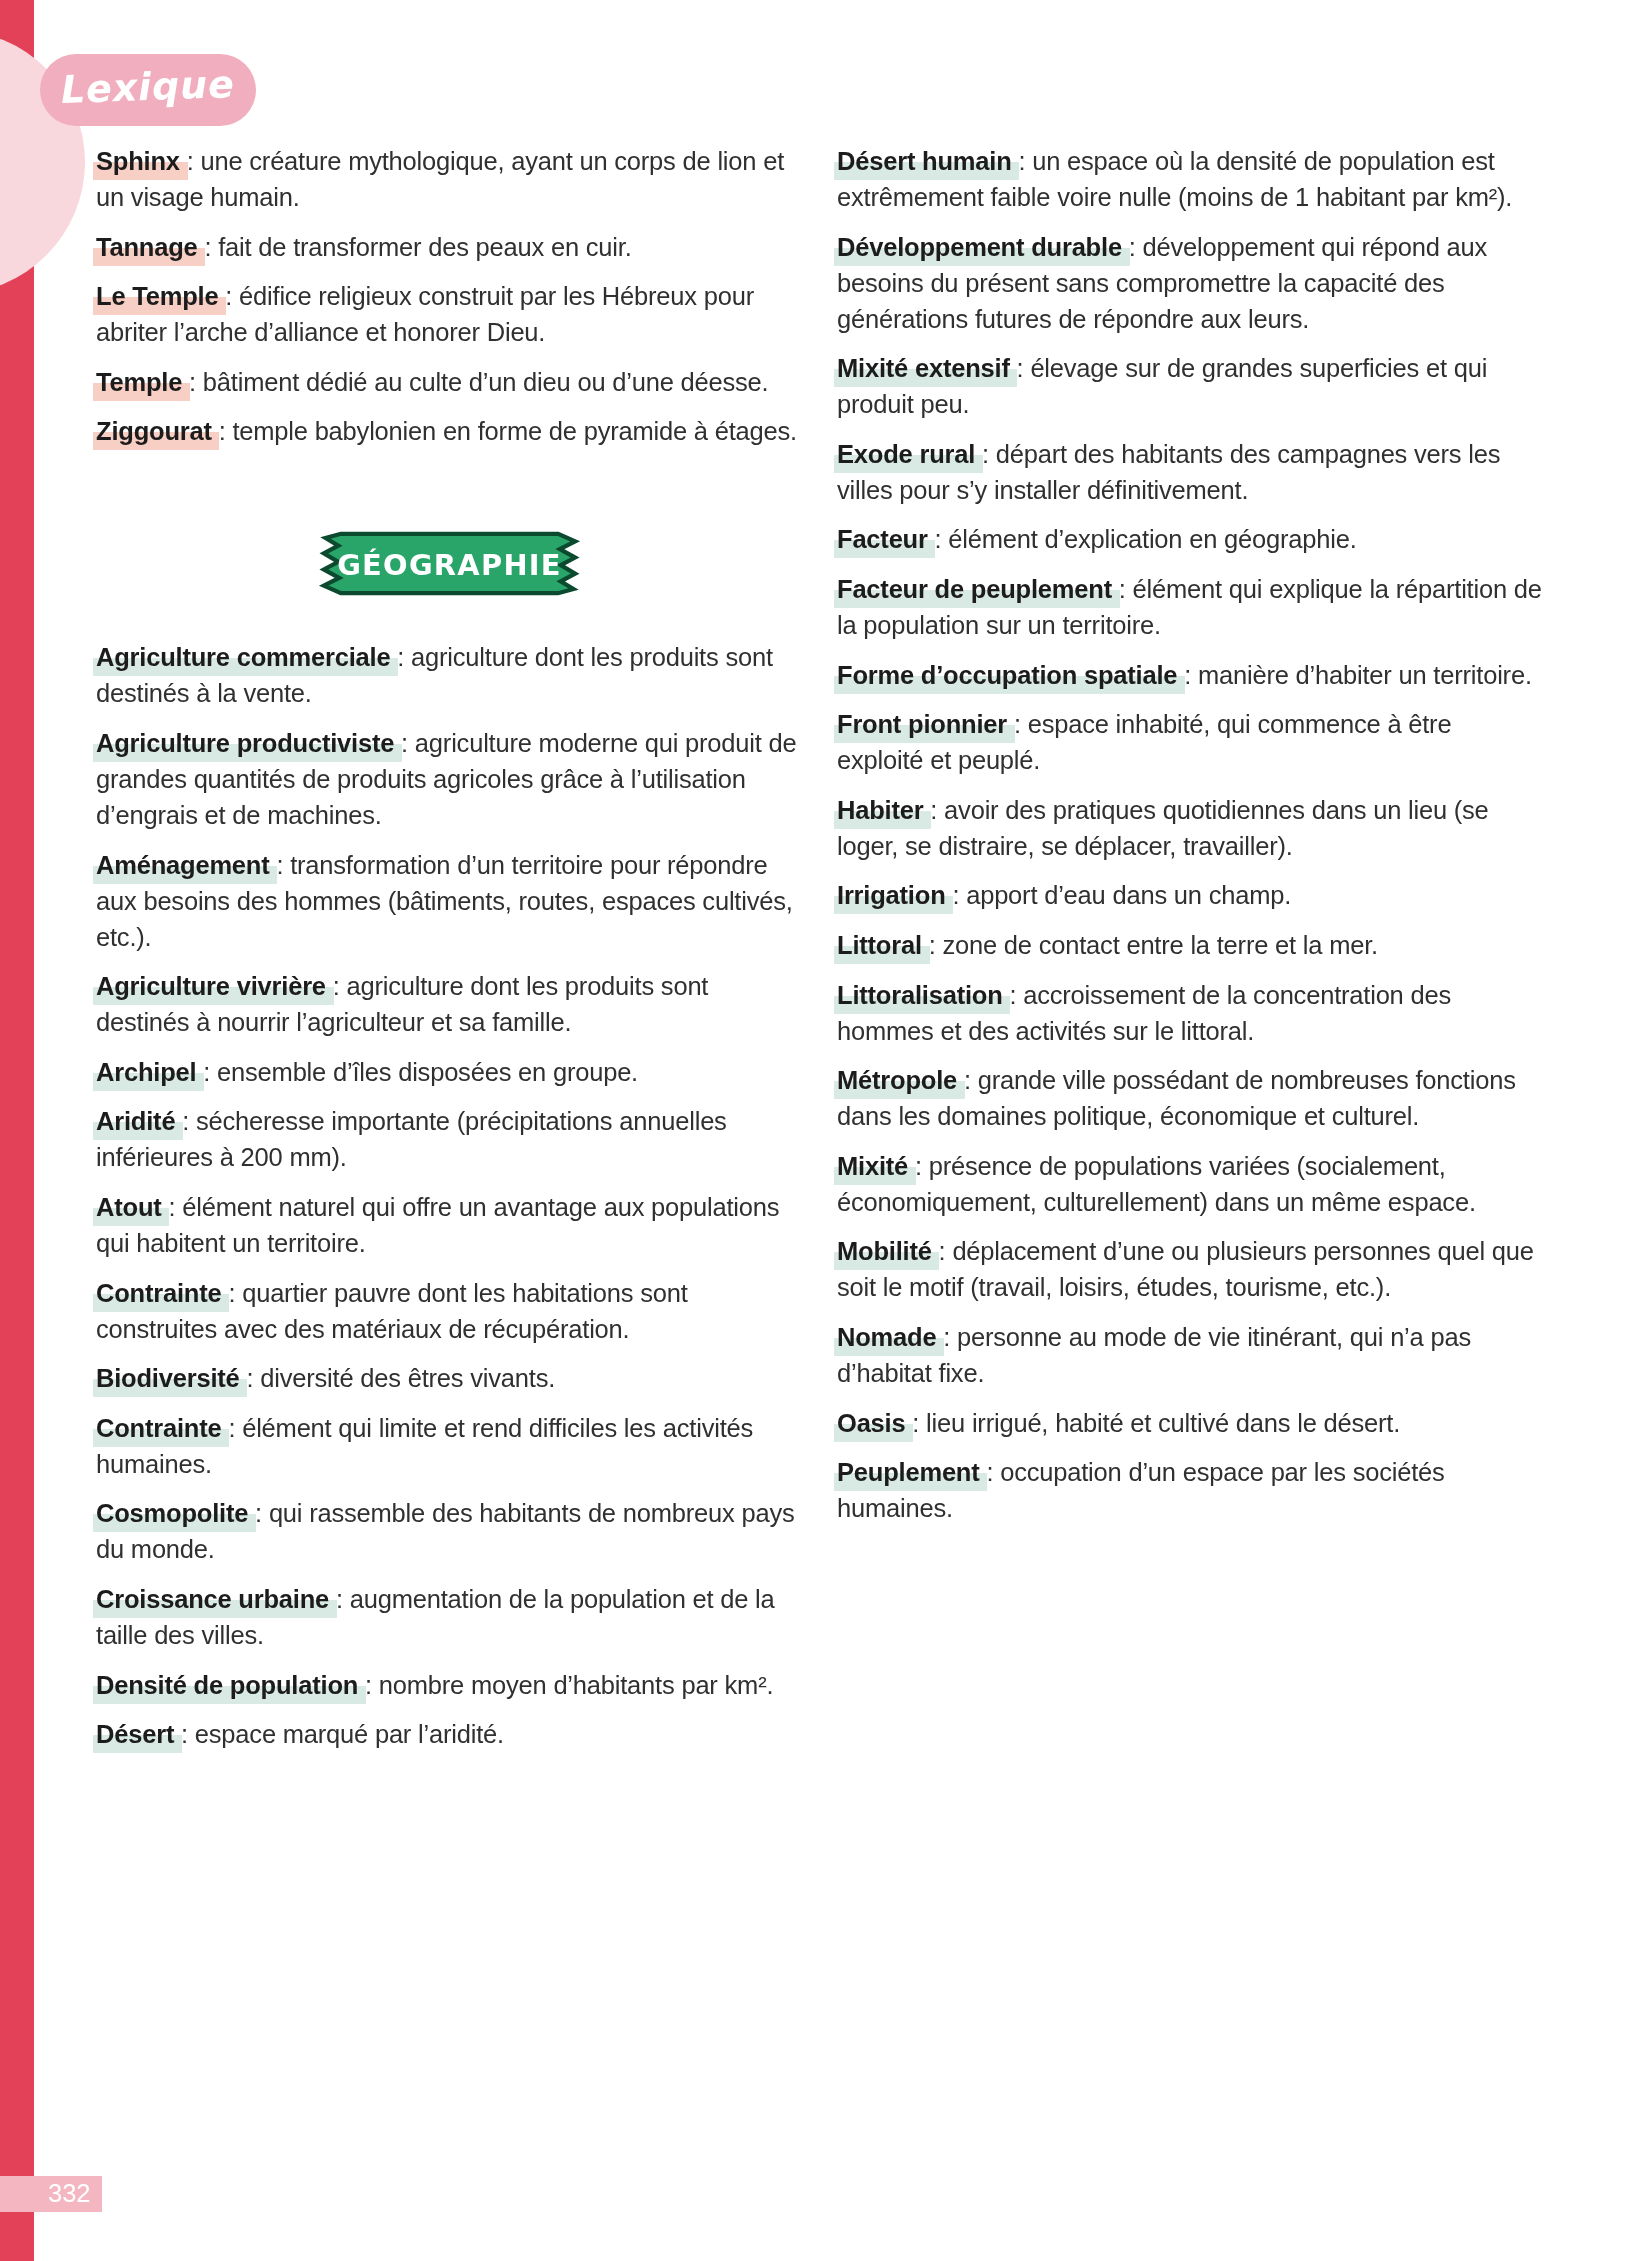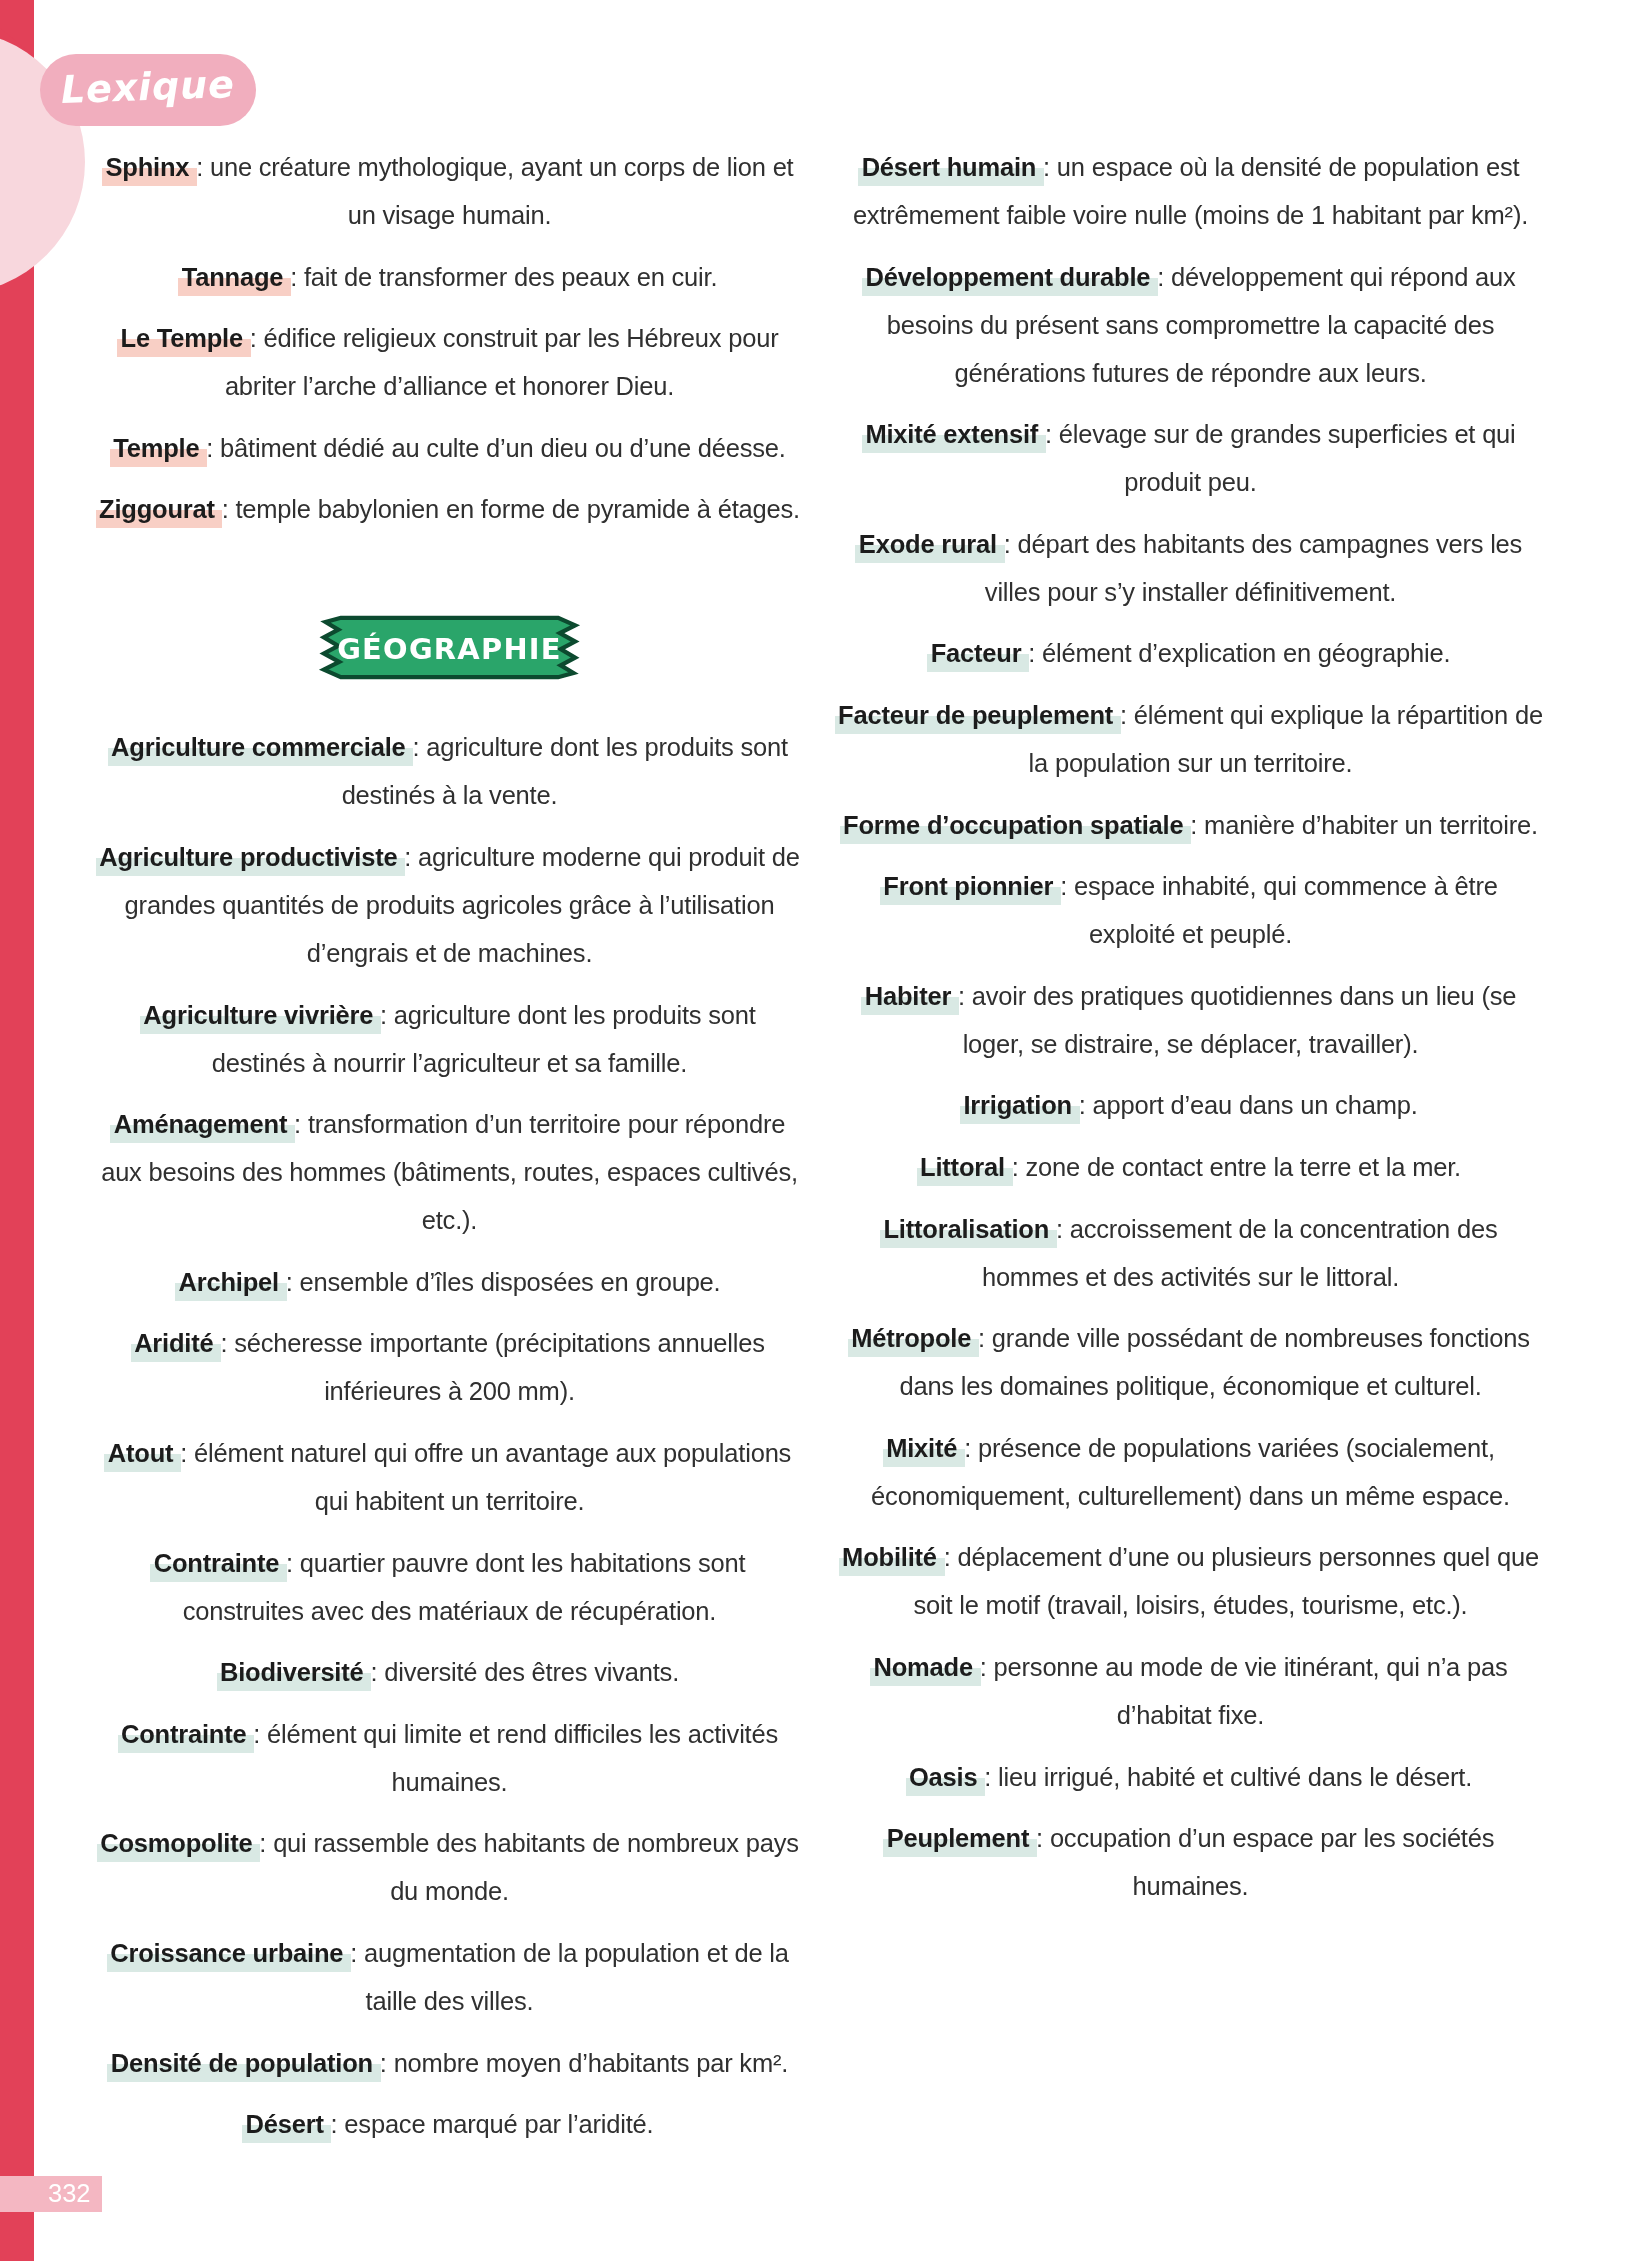--- a/index.html
+++ b/index.html
@@ -31,22 +31,22 @@
   
   .lexique-badge{position:absolute;left:40px;top:54px;width:216px;height:72px;border-radius:37px;
     background:var(--badge_pink);z-index:4;display:flex;align-items:center;justify-content:center;}
   .lexique-badge span{
     color:#ffffff;font-family:"DejaVu Sans", sans-serif;font-weight:700;font-style:italic;
     font-size:38px;letter-spacing:0.9px;transform:rotate(-2deg);padding-bottom:5.1px;}
 
   
   .content{position:absolute;left:96px;top:143px;width:1449px;display:flex;gap:34px;z-index:5;}
   .col{width:707px;}
-  .entry{margin:0 0 13.6px 0;font-size:25.5px;line-height:48px;color:var(--text_dark);
-    letter-spacing:-0.2px;text-align:center;}
+  .entry{margin:0 0 13.6px 0;font-size:25.5px;line-height:36px;color:var(--text_dark);
+    letter-spacing:-0.2px;}
   .term{
     font-weight:700;color:var(--term_dark);
     background-image:linear-gradient(transparent 46%, var(--hl) 46%);
     padding:0 7.7px 5.1px 3.4px;margin:0 -7.7px -5.1px -3.4px;
   }
   .list.pink{--hl:var(--history_highlight);}
   .list.teal{--hl:var(--geography_highlight);}
   .def{color:var(--text_dark);}
 
   
@@ -97,23 +97,23 @@
           <text x="150" y="56" text-anchor="middle">GÉOGRAPHIE</text>
         </svg>
       </div>
 
       <div class="list teal">
 
           <p class="entry"><span class="term">Agriculture commerciale</span><span class="def"> : agriculture dont les produits sont destinés à la vente.</span></p>
 
           <p class="entry"><span class="term">Agriculture productiviste</span><span class="def"> : agriculture moderne qui produit de grandes quantités de produits agricoles grâce à l’utilisation d’engrais et de machines.</span></p>
 
+          <p class="entry"><span class="term">Aménagement</span><span class="def"> : transformation d’un territoire pour répondre aux besoins des hommes (bâtiments, routes, espaces cultivés, etc.).</span></p>
+
           <p class="entry"><span class="term">Agriculture vivrière</span><span class="def"> : agriculture dont les produits sont destinés à nourrir l’agriculteur et sa famille.</span></p>
-
-          <p class="entry"><span class="term">Aménagement</span><span class="def"> : transformation d’un territoire pour répondre aux besoins des hommes (bâtiments, routes, espaces cultivés, etc.).</span></p>
 
           <p class="entry"><span class="term">Archipel</span><span class="def"> : ensemble d’îles disposées en groupe.</span></p>
 
           <p class="entry"><span class="term">Aridité</span><span class="def"> : sécheresse importante (précipitations annuelles inférieures à 200 mm).</span></p>
 
           <p class="entry"><span class="term">Atout</span><span class="def"> : élément naturel qui offre un avantage aux populations qui habitent un territoire.</span></p>
 
           <p class="entry"><span class="term">Contrainte</span><span class="def"> : quartier pauvre dont les habitations sont construites avec des matériaux de récupération.</span></p>
 
           <p class="entry"><span class="term">Biodiversité</span><span class="def"> : diversité des êtres vivants.</span></p>

